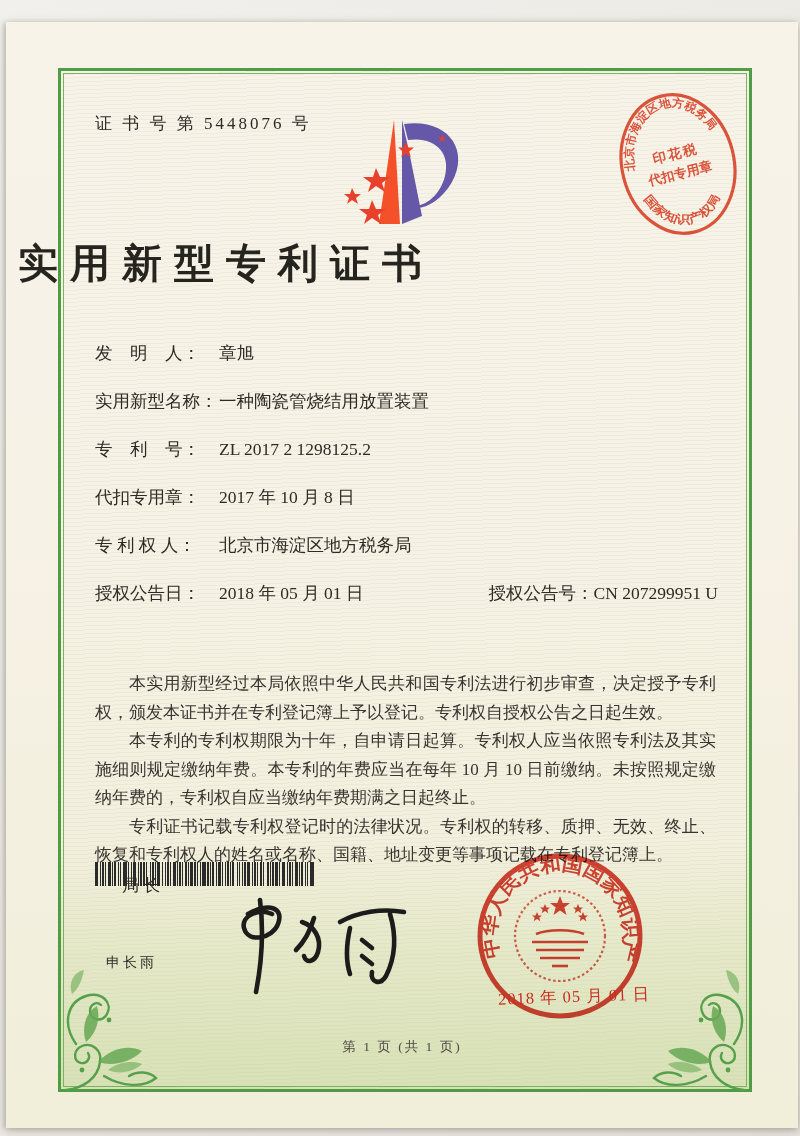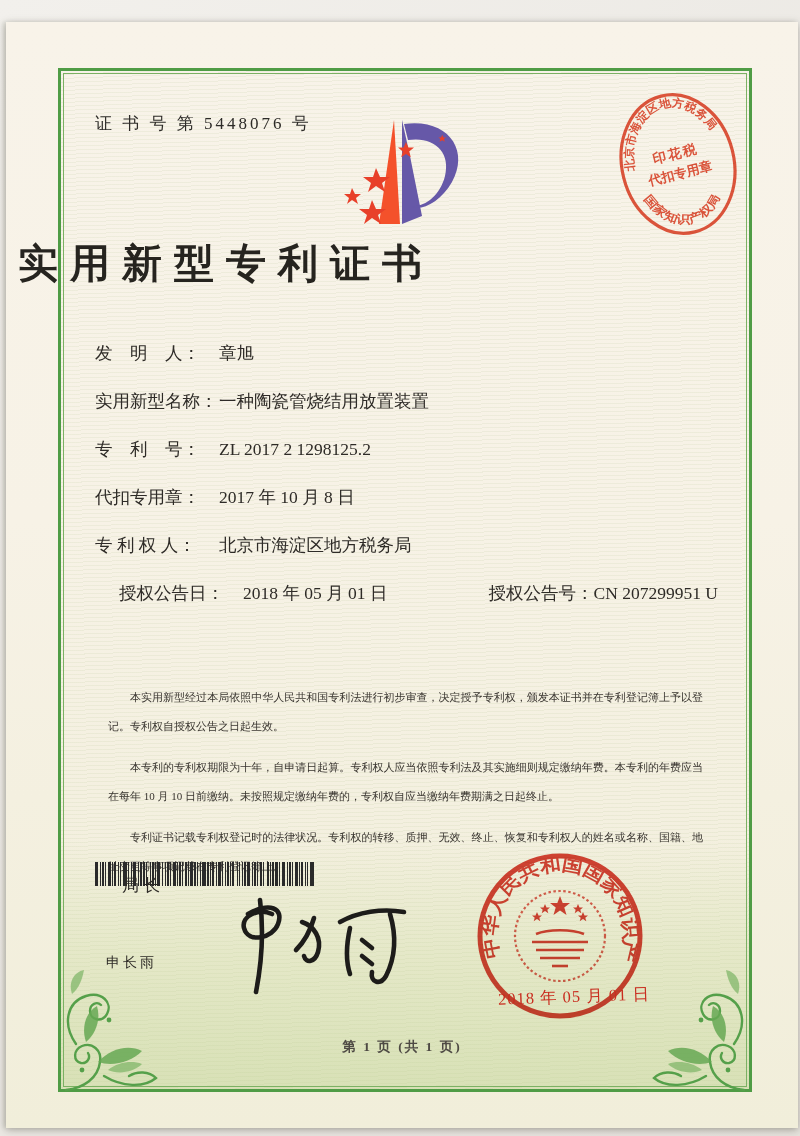--- a/index.html
+++ b/index.html
@@ -48,44 +48,44 @@
   }
   .oval-stamp {
     position:absolute; left:604px; top:62px; width:136px; height:160px;
     transform:rotate(-14deg); mix-blend-mode:multiply; opacity:.92;
   }
   .fields { position:absolute; left:89px; top:318px; right:80px; color:#2e2b27; }
   .field-row { display:flex; align-items:flex-start; font-size:17.5px; line-height:26px; margin-bottom:22px; }
   .field-label { flex:0 0 124px; white-space:pre; }
   .field-value { flex:1; }
   .grant-row { display:flex; }
-  .grant-left { display:flex;margin-left:24px; }
+  .grant-left { display:flex; }
   .grant-right { display:flex; margin-left:auto; }
   .grant-right .field-label { flex:0 0 auto; }
 
   .body-text { position:absolute; left:89px; right:82px; top:648px; color:#38342f; }
   .body-text p {
-    font-size:11px; line-height:28.5px; text-align:justify; text-indent:2em;
-    margin:13px;
+    font-size:17px; line-height:28.5px; text-align:justify; text-indent:2em;
+    margin:0;
   }
   .barcode { position:absolute; left:89px; top:840px; width:220px; height:24px; }
   .director-title { position:absolute; left:104px; top:852px;  font-size:17px; color:#2d2a26; letter-spacing:4px;margin-left:12px; }
   .director-name  { position:absolute; left:100px; top:932px; font-size:14px; color:#2d2a26; letter-spacing:3px; }
   .signature { position:absolute; left:212px; top:866px; width:200px; height:112px; }
   .round-seal {
     position:absolute; left:468px; top:828px; width:172px; height:172px;
     mix-blend-mode:multiply; opacity:.93;
   }
   .seal-date {
     position:absolute; left:478px; top:964px; width:180px; text-align:center;
     font-size:16.5px; color:#c92d1f; letter-spacing:1px; transform:rotate(-2deg);
   }
   .footer {
     position:absolute; left:0; right:0; top:1016px; text-align:center;
-    font-size:13.5px; color:#4e4a44; letter-spacing:2px;font-weight:bold;
+    font-size:13.5px; color:#4e4a44; letter-spacing:2px;
   }
   text { font-family:"Liberation Serif","DejaVu Serif",serif; }
 </style>
 </head>
 <body>
 
 <div class="page">
   <div class="paper">
 
     <div class="texture"></div>

